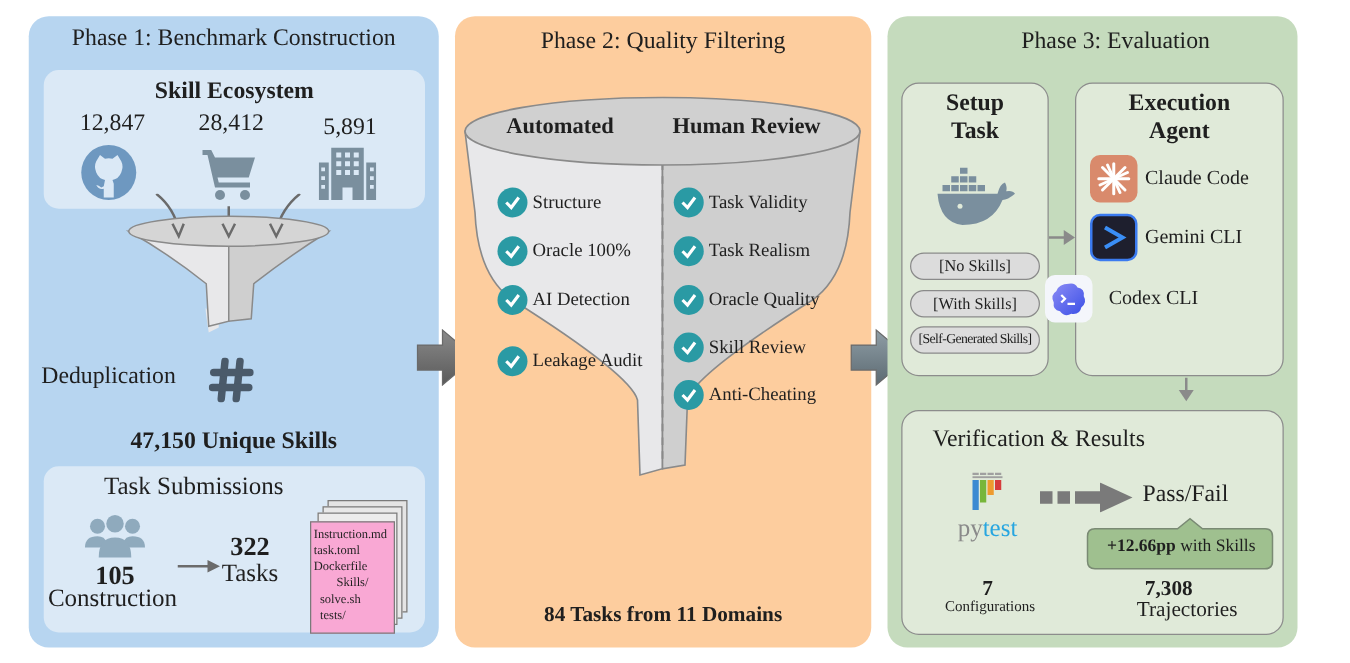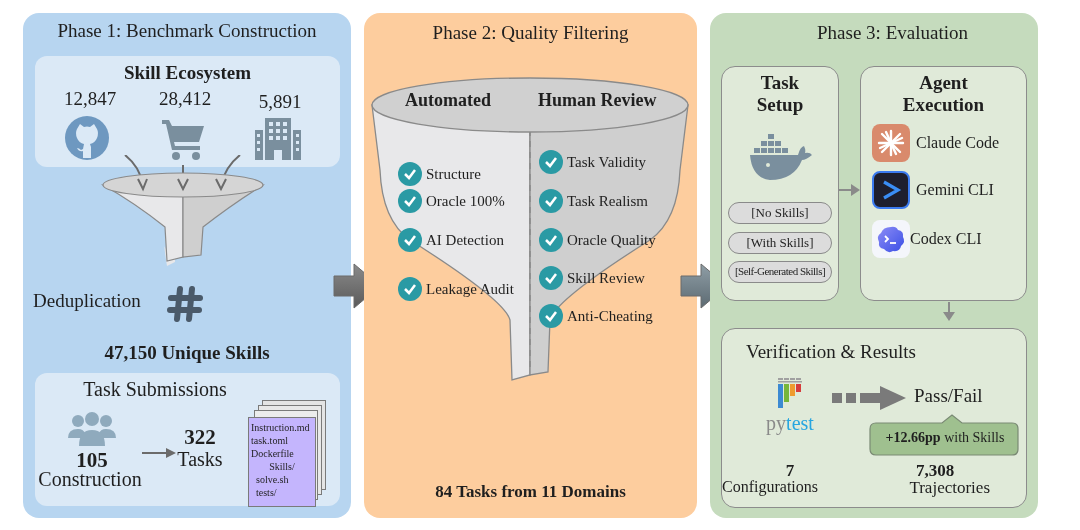--- a/index.html
+++ b/index.html
@@ -112,21 +112,21 @@
 <svg class="abs" style="left:142px;top:447px;" width="35" height="12" viewBox="0 0 35 12">
   <line x1="0" y1="6" x2="26" y2="6" stroke="#6b6b6b" stroke-width="2"></line>
   <path d="M24 1 L34 6 L24 11 Z" fill="#6b6b6b"></path>
 </svg>
 <div class="abs bold" style="left:175px;top:425px;width:50px;text-align:center;font-size:21px;">322</div>
 <div class="abs" style="left:170px;top:448px;width:60px;text-align:center;font-size:20px;">Tasks</div>
 
 <div class="abs" style="left:262px;top:400px;width:64px;height:90px;background:#e4e4e4;border:1.5px solid #7a7a7a;"></div>
 <div class="abs" style="left:258px;top:405px;width:64px;height:90px;background:#e8e8e8;border:1.5px solid #7a7a7a;"></div>
 <div class="abs" style="left:254px;top:410px;width:64px;height:90px;background:#ececec;border:1.5px solid #7a7a7a;"></div>
-<div class="abs" style="left:248px;top:417px;width:68px;height:90px;background:#c4b5fd;border:1.5px solid #7a7a7a;padding:3px 2px;font-size:10px;line-height:13px;white-space:nowrap;overflow:hidden;">
+<div class="abs" style="left:248px;top:417px;width:68px;height:90px;background:#f9a8d4;border:1.5px solid #7a7a7a;padding:3px 2px;font-size:10px;line-height:13px;white-space:nowrap;overflow:hidden;">
   <div>Instruction.md</div>
   <div>task.toml</div>
   <div>Dockerfile</div>
   <div style="font-weight:normal;text-align:center;">Skills/</div>
   <div style="padding-left:5px;">solve.sh</div>
   <div style="padding-left:5px;">tests/</div>
 </div>
 
 <svg class="abs" style="left:332px;top:262px;" width="50" height="48" viewBox="0 0 50 48">
   <defs>
@@ -143,21 +143,21 @@
 
 <svg class="abs" style="left:370px;top:70px;" width="320" height="320" viewBox="0 0 320 320">
   <path d="M2 35 L160 35 L160 305 L142 310 L140 250 Q135 230 40 170 Q12 150 10 100 Z" fill="#e8e8ea" stroke="#8a8a8a" stroke-width="1.3"></path>
   <path d="M160 35 L318 35 L310 100 Q308 150 280 170 Q185 230 180 250 L178 302 L160 305 Z" fill="#cfcfcf" stroke="#8a8a8a" stroke-width="1.3"></path>
   <line x1="160" y1="60" x2="160" y2="300" stroke="#8a8a8a" stroke-width="1.5" stroke-dasharray="6 5"></line>
   <ellipse cx="160" cy="35" rx="158" ry="27" fill="#d0d0d0" stroke="#8a8a8a" stroke-width="1.3"></ellipse>
 </svg>
 <div class="abs bold" style="left:405px;top:90px;font-size:18px;">Automated</div>
 <div class="abs bold" style="left:538px;top:90px;font-size:18px;">Human Review</div>
 
-<div class="check-row" style="left:398px;top:150px;margin-top:12px;">
+<div class="check-row" style="left:398px;top:150px;">
   <span class="check">
       <svg width="14" height="14" viewBox="0 0 14 14">
         <path d="M2 7 L6 11 L12 3" stroke="#fff" stroke-width="2.5" fill="none"></path>
       </svg>
     </span>
   <span>Structure</span>
 </div>
 <div class="check-row" style="left:398px;top:189px;">
   <span class="check">
       <svg width="14" height="14" viewBox="0 0 14 14">
@@ -234,22 +234,22 @@
       </linearGradient>
     </defs>
   <path d="M2 14 L22 14 L22 2 L48 24 L22 46 L22 34 L2 34 Z" fill="url(#ga2)" stroke="#6a6a6a" stroke-width="1"></path>
 </svg>
 
 <div class="panel p3"></div>
 <div class="abs ptitle" style="left:710px;top:22px;width:328px;padding-left:37px;">Phase 3: Evaluation</div>
 
 <div class="gbox" style="left:721px;top:66px;width:118px;height:235px;"></div>
 <div class="abs bold" style="left:721px;top:72px;width:118px;text-align:center;font-size:19px;line-height:22px;">
+  <div>Setup</div>
   <div>Task</div>
-  <div>Setup</div>
 </div>
 <svg class="abs" style="left:748px;top:134px;" width="66" height="48" viewBox="0 0 66 48">
   <g fill="#7a8f9e">
     <rect x="20" y="0" width="6" height="5"></rect>
       <rect x="20" y="7" width="6" height="5"></rect>
       <rect x="27" y="7" width="6" height="5"></rect>
     <rect x="13" y="7" width="6" height="5"></rect>
     <rect x="6" y="14" width="6" height="5"></rect>
       <rect x="13" y="14" width="6" height="5"></rect>
       <rect x="20" y="14" width="6" height="5"></rect>
@@ -263,22 +263,22 @@
 <div class="pill" style="top:232px;">[With Skills]</div>
 <div class="pill" style="top:261px;font-size:11px;letter-spacing:-0.5px;">[Self-Generated Skills]</div>
 
 <svg class="abs" style="left:839px;top:183px;" width="22" height="14" viewBox="0 0 22 14">
   <line x1="0" y1="7" x2="14" y2="7" stroke="#8a8a8a" stroke-width="2"></line>
   <path d="M12 1 L21 7 L12 13 Z" fill="#8a8a8a"></path>
 </svg>
 
 <div class="gbox" style="left:860px;top:66px;width:167px;height:235px;"></div>
 <div class="abs bold" style="left:860px;top:72px;width:167px;text-align:center;font-size:19px;line-height:22px;">
+  <div>Execution</div>
   <div>Agent</div>
-  <div>Execution</div>
 </div>
 
 <div class="agent" style="left:872px;top:124px;">
   <span class="aicon" style="background:#d98a6c;">
     <svg width="28" height="28" viewBox="0 0 28 28">
         <g stroke="#fff" stroke-width="2.4" stroke-linecap="round">
       <line x1="14" y1="2" x2="14" y2="26"></line>
           <line x1="2" y1="14" x2="26" y2="14"></line>
       <line x1="5" y1="5" x2="23" y2="23"></line>
           <line x1="23" y1="5" x2="5" y2="23"></line>
@@ -290,21 +290,21 @@
   <span>Claude Code</span>
 </div>
 <div class="agent" style="left:872px;top:171px;">
   <span class="aicon" style="background:#1e1f2e;border:2px solid #3b7bf0;">
     <svg width="22" height="22" viewBox="0 0 22 22">
         <path d="M4 3 L18 11 L4 19" stroke="#3a8ef6" stroke-width="3.2" fill="none"></path>
       </svg>
   </span>
   <span>Gemini CLI</span>
 </div>
-<div class="agent" style="left:872px;top:220px;gap:0;">
+<div class="agent" style="left:836px;top:220px;gap:13px;">
   <span class="aicon" style="background:#f4f6fb;">
     <svg width="30" height="30" viewBox="0 0 30 30">
       <defs>
           <linearGradient id="gc" x1="0" y1="0" x2="1" y2="1">
             <stop offset="0" stop-color="#8c8cf5"></stop>
             <stop offset="1" stop-color="#3a4fe6"></stop>
           </linearGradient>
         </defs>
       <path d="M15 3 Q20 2 22 6 Q28 7 27 13 Q30 18 25 22 Q24 28 17 27 Q12 30 8 25 Q2 24 3 18 Q0 12 5 9 Q7 3 15 3 Z" fill="url(#gc)"></path>
       <path d="M9 12 L12 15 L9 18" stroke="#fff" stroke-width="1.8" fill="none"></path>
@@ -348,15 +348,15 @@
 <div class="abs" style="left:914px;top:385px;font-size:19px;white-space:nowrap;">Pass/Fail</div>
 
 <svg class="abs" style="left:868px;top:413px;" width="152" height="44" viewBox="0 0 152 44">
   <path d="M8 10 L74 10 L84 2 L94 10 L144 10 Q150 10 150 16 L150 36 Q150 42 144 42 L8 42 Q2 42 2 36 L2 16 Q2 10 8 10 Z" fill="#9fc08f" stroke="#7a8a74" stroke-width="1.2"></path>
 </svg>
 <div class="abs" style="left:872px;top:430px;width:146px;text-align:center;font-size:14px;white-space:nowrap;">
   <span style="font-weight:bold;">+12.66pp</span><span> with Skills</span>
 </div>
 
 <div class="abs bold" style="left:760px;top:462px;width:60px;text-align:center;font-size:17px;line-height:18px;">7</div>
-<div class="abs" style="left:722px;top:478px;width:140px;text-align:left;font-size:16px;">Configurations</div>
+<div class="abs" style="left:722px;top:478px;width:140px;text-align:center;font-size:12px;">Configurations</div>
 <div class="abs bold" style="left:895px;top:462px;width:80px;text-align:center;font-size:17px;line-height:18px;">7,308</div>
 <div class="abs" style="left:880px;top:478px;width:110px;text-align:right;font-size:17px;">Trajectories</div>
 
 </body></html>

